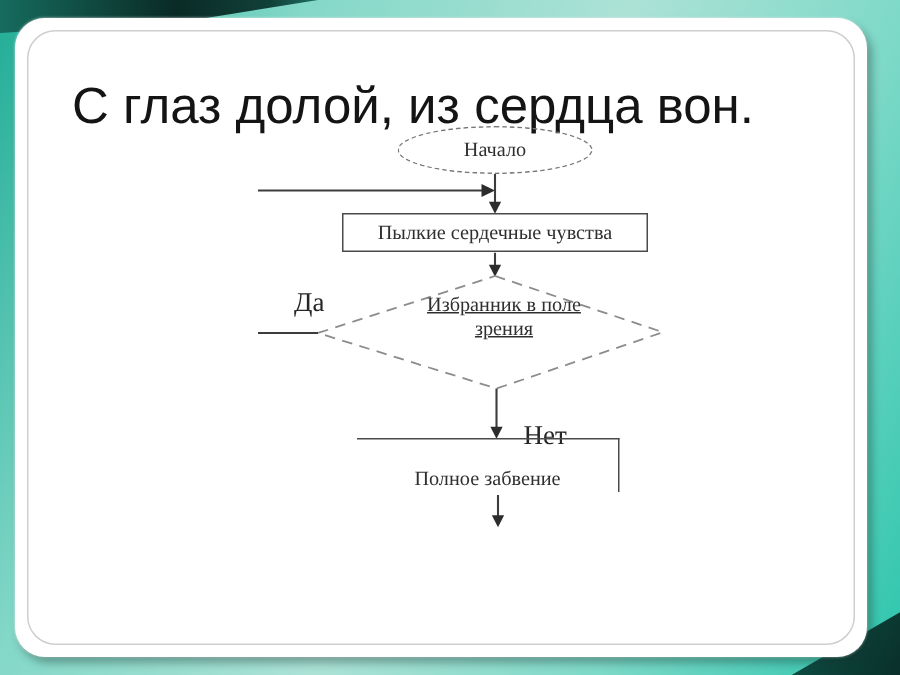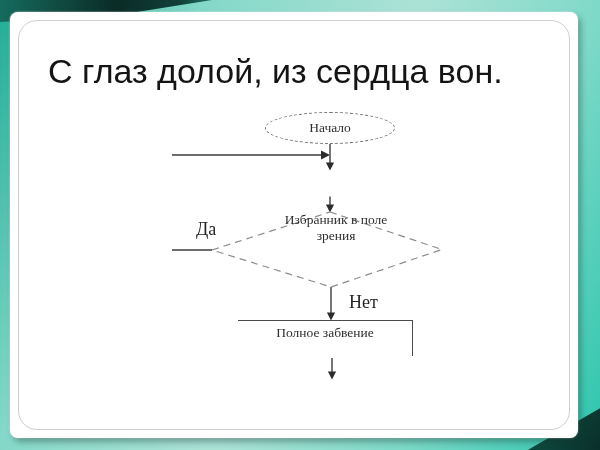--- a/index.html
+++ b/index.html
@@ -13,52 +13,52 @@
     background:linear-gradient(90deg,#166b5e 0%,#0a2b26 55%,#114038 85%,#1d6f62 100%);
     clip-path:polygon(0 0,100% 0,58% 65%,0 100%);
   }
   .wedge-br{
     position:absolute;right:0;bottom:0;width:85px;height:44px;
     background:linear-gradient(120deg,#0f5a4e,#0a2f2a);
     clip-path:polygon(100% 5%,15% 100%,100% 100%);
   }
   .card{
     position:absolute;left:10px;top:12px;width:568px;height:426px;
-    background:#ffffff;border-radius:8px;
+    background:#ffffff;border-radius:20px;
     box-shadow:3px 4px 6px rgba(20,50,45,.38),0 0 2px rgba(255,255,255,.8);
   }
   .card-inner-border{
     position:absolute;inset:8px;border:1px solid #cfcfcf;border-radius:19px;
   }
   .title{
     position:absolute;left:38px;top:42px;margin:0;
     font-family:"Liberation Sans",sans-serif;font-weight:400;
     font-size:34px;line-height:1.05;color:#141414;white-space:nowrap;
   }
-  .flow{position:absolute;inset:0;margin-top:28px;}
+  .flow{position:absolute;inset:0;}
   .flow svg{position:absolute;inset:0;}
   .node{
     position:absolute;display:flex;align-items:center;justify-content:center;
     font-family:"Liberation Serif",serif;font-size:13.5px;color:#2f2f2f;
     text-align:center;box-sizing:border-box;background:transparent;
   }
   .node-start{left:265px;top:84px;width:130px;height:32px;border:1.5px dashed #777;border-radius:50%;}
   .node-process1{left:228px;top:142px;width:204px;height:26px;border:1px solid #4a4a4a;}
-  .node-decision-label{left:276px;top:184px;width:120px;line-height:16px;}
+  .node-decision-label{left:276px;top:195px;width:120px;line-height:16px;text-decoration:underline;}
   .node-process2{
     left:238px;top:292px;width:175px;height:36px;
     border-top:1px solid #4a4a4a;border-right:1px solid #4a4a4a;
-    align-items:flex-start;padding-top:4px;
+    align-items:flex-start;padding-top:18px;
   }
   .node-end{left:266px;top:350px;width:128px;height:33px;border:1.5px dashed #777;border-radius:50%;}
   .edge-label{
     position:absolute;font-family:"Liberation Serif",serif;font-size:18px;color:#262626;
   }
   .label-yes{left:196px;top:191px;}
-  .label-no{left:349px;top:264px;}
+  .label-no{left:349px;top:280px;}
 </style>
 </head>
 <body>
 
 <div class="stage">
 
   <div class="wedge-tl"></div>
   <div class="wedge-br"></div>
 
   <div class="card">
@@ -87,20 +87,23 @@
       <polygon points="326.9,284.5 335.1,284.5 331,292.5" fill="#2c2c2c"></polygon>
 
       <line x1="332" y1="330" x2="332" y2="344" stroke="#3c3c3c" stroke-width="1.4"></line>
       <polygon points="327.9,343.5 336.1,343.5 332,351.5" fill="#2c2c2c"></polygon>
     </svg>
 
     <div class="node node-start">
       <span>Начало</span>
     </div>
 
+    <div class="node node-process1">
+      <span>Пылкие сердечные чувства</span>
+    </div>
 
     <div class="node node-decision-label">
       <span>Избранник в поле зрения</span>
     </div>
 
     <span class="edge-label label-yes">Да</span>
     <span class="edge-label label-no">Нет</span>
 
     <div class="node node-process2">
       <span>Полное забвение</span>

